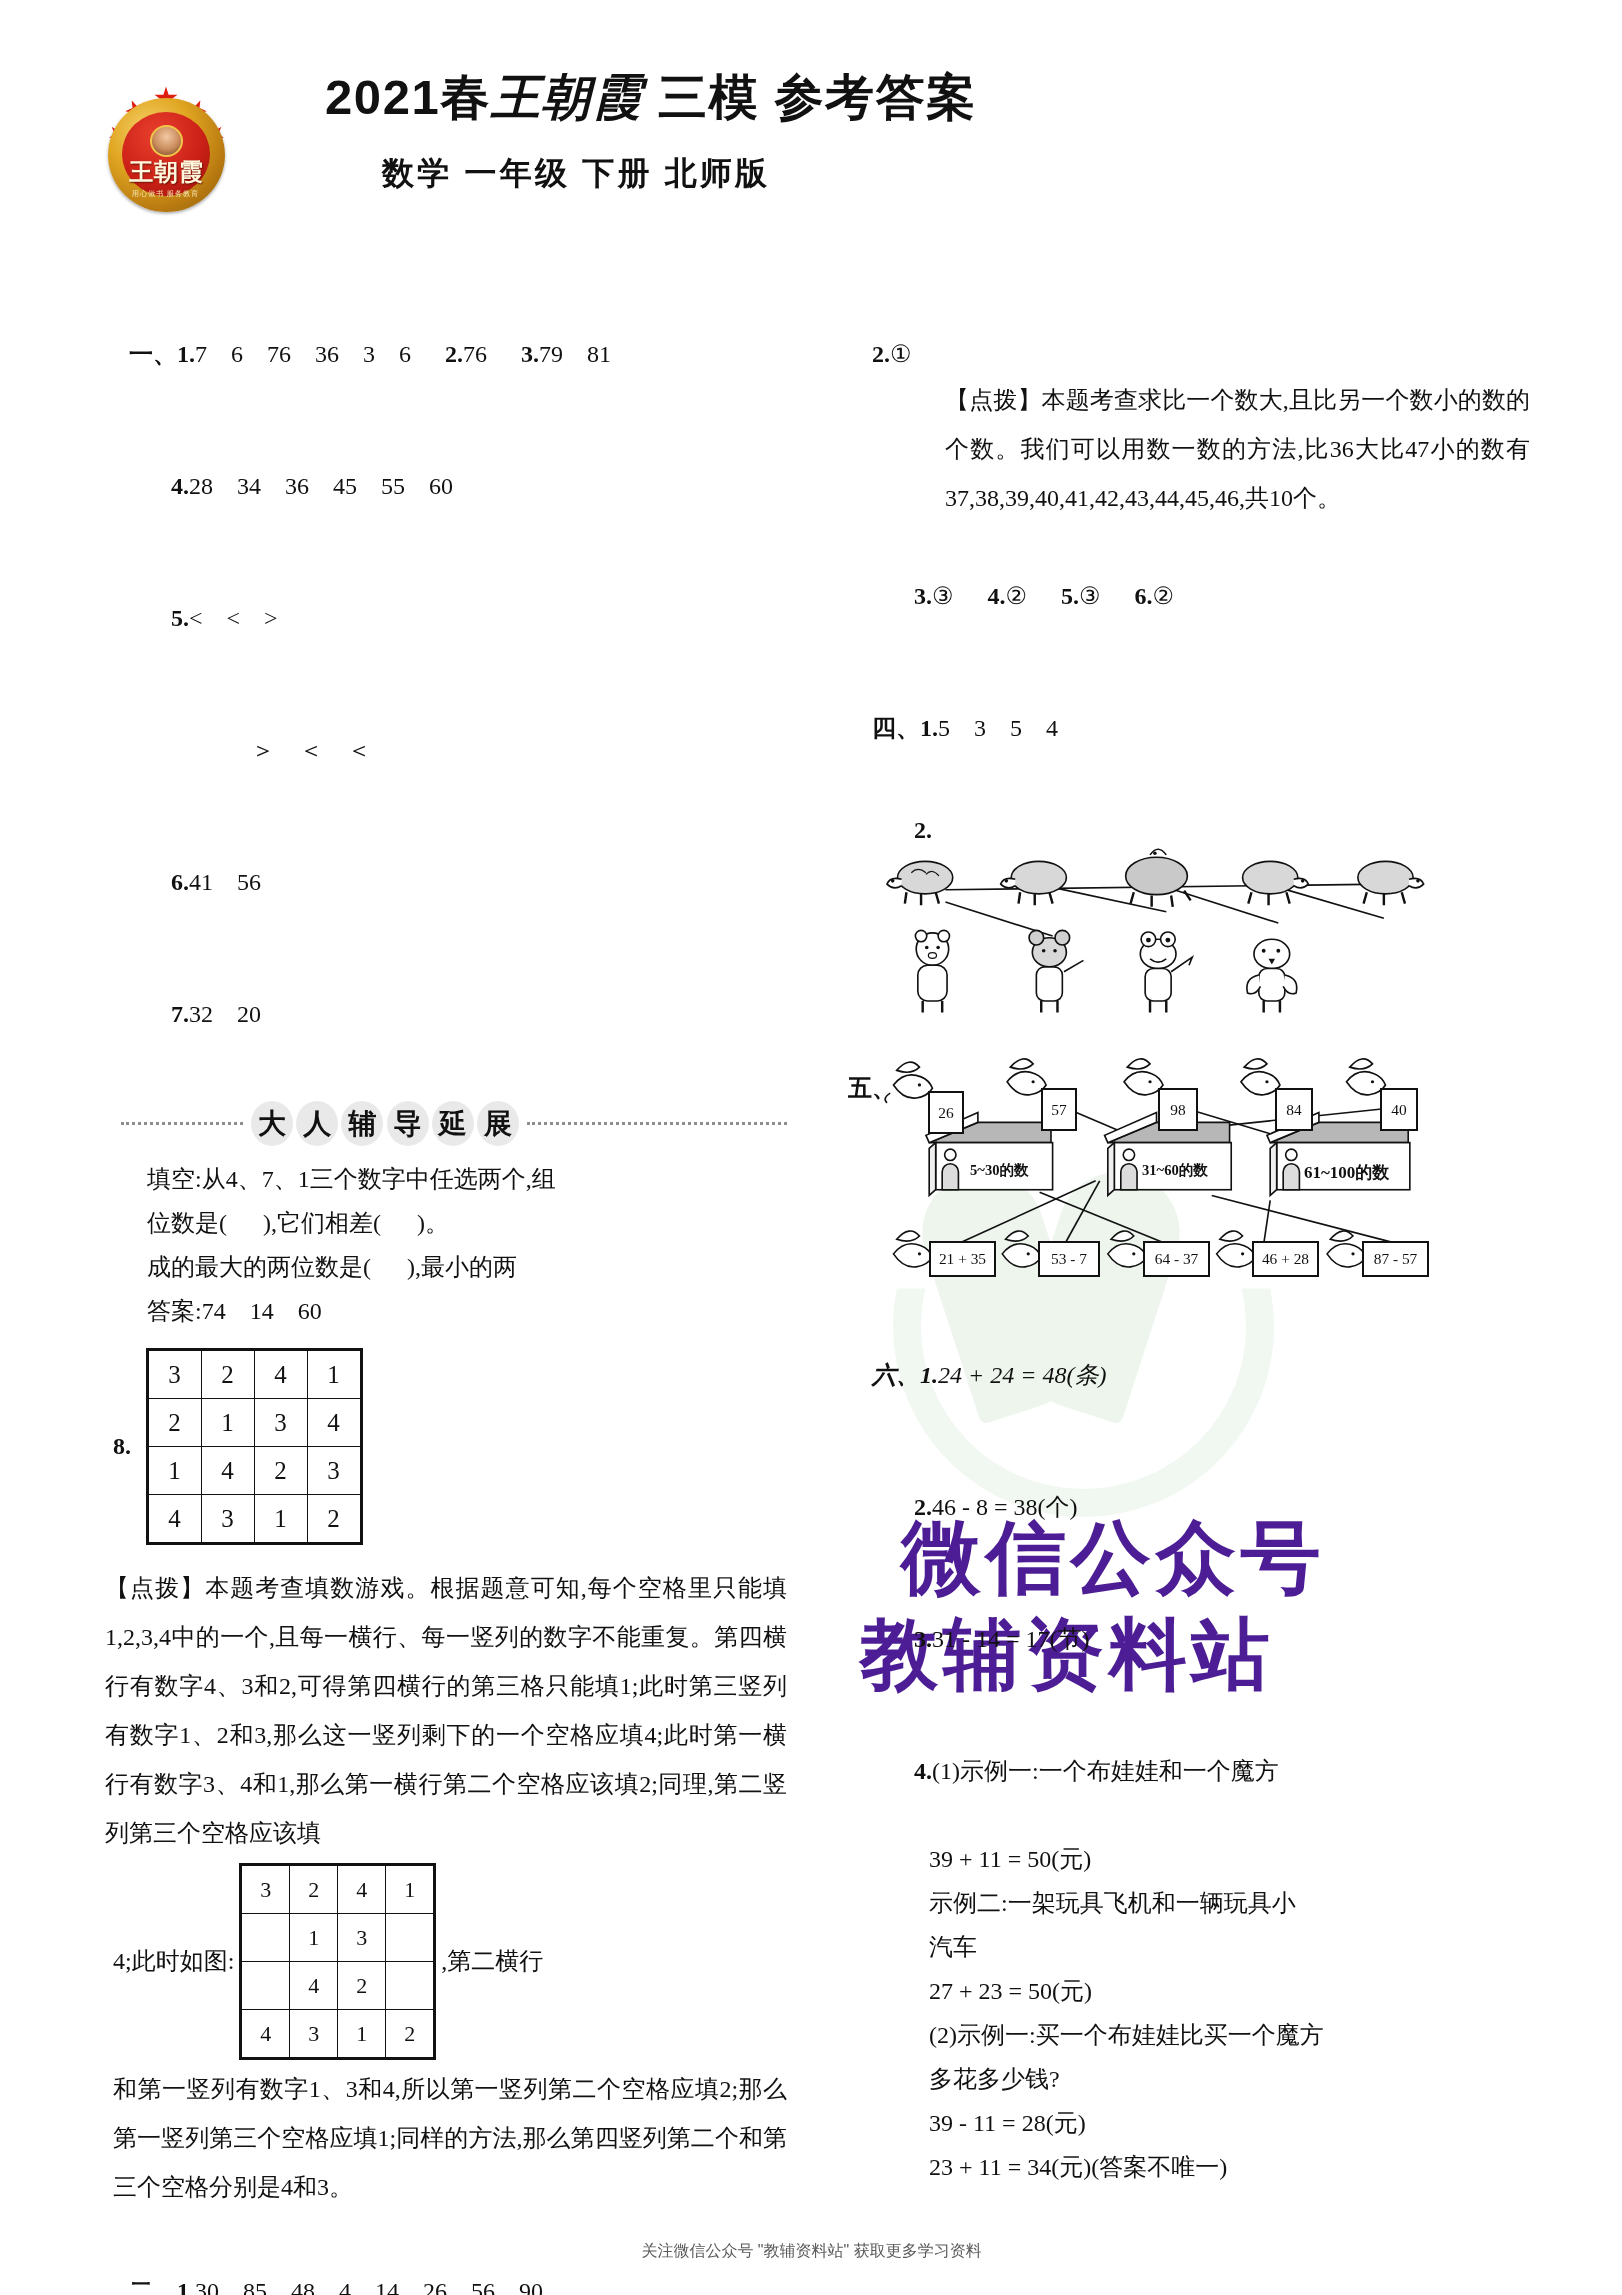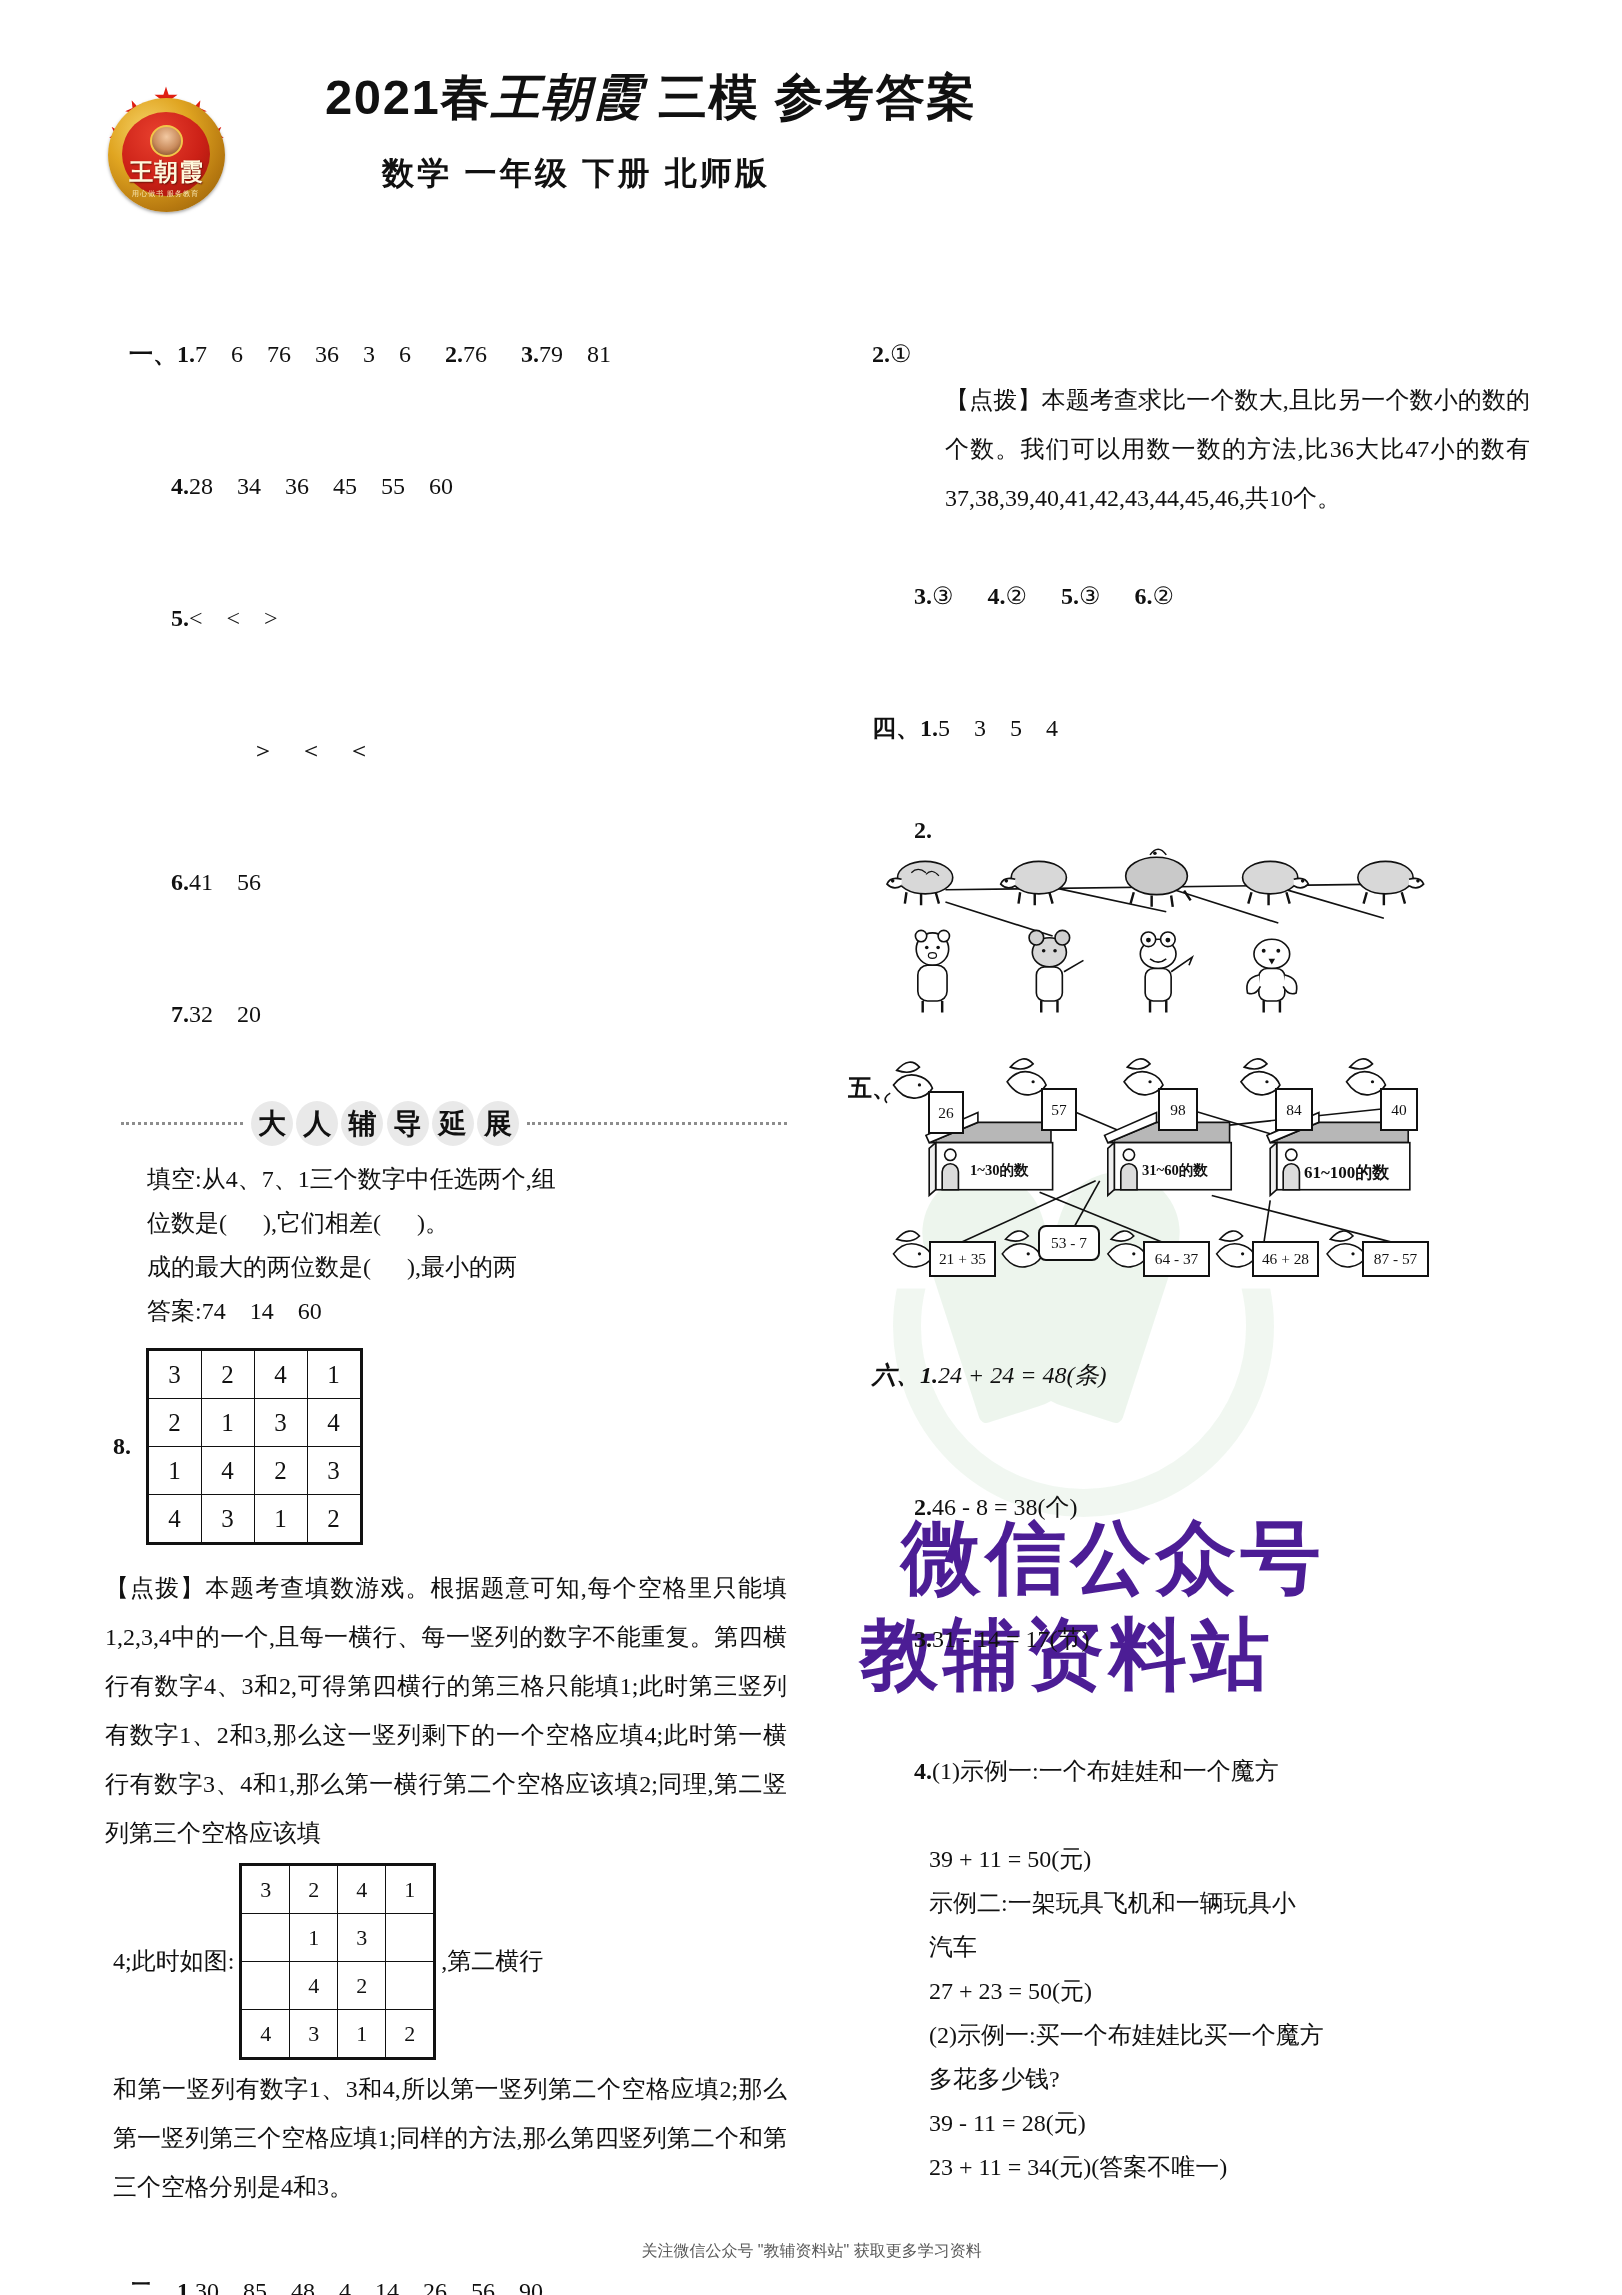--- a/index.html
+++ b/index.html
@@ -513,26 +513,26 @@
         <circle cx="622" cy="272" r="2" fill="#111"></circle>
       </g>
     </svg>
 
     <div class="tagbox" style="left:80px;  top:58px;  width:32px; height:39px;">26</div>
     <div class="tagbox" style="left:193px; top:55px;  width:32px; height:39px;">57</div>
     <div class="tagbox" style="left:310px; top:55px;  width:36px; height:39px;">98</div>
     <div class="tagbox" style="left:427px; top:55px;  width:34px; height:39px;">84</div>
     <div class="tagbox" style="left:532px; top:55px;  width:34px; height:39px;">40</div>
 
-    <div style="position:absolute; left:122px; top:128px; font-size:14.6px; font-weight:bold;">1~30的数</div>
+    <div style="position:absolute; left:122px; top:128px; font-size:14.6px; font-weight:bold;">5~30的数</div>
     <div style="position:absolute; left:294px; top:128px; font-size:14.6px; font-weight:bold;">31~60的数</div>
     <div style="position:absolute; left:456px; top:128px; font-size:17px; font-weight:bold;">61~100的数</div>
 
     <div class="tagbox" style="left:81px; top:208px; width:63px; height:32px;">21 + 35</div>
-    <div class="tagbox" style="left:190px; top:192px; width:58px; height:32px;border-radius:8px;">53 - 7</div>
+    <div class="tagbox" style="left:190px; top:208px; width:58px; height:32px;">53 - 7</div>
     <div class="tagbox" style="left:295px; top:208px; width:63px; height:32px;">64 - 37</div>
     <div class="tagbox" style="left:404px; top:208px; width:63px; height:32px;">46 + 28</div>
     <div class="tagbox" style="left:514px; top:208px; width:63px; height:32px;">87 - 57</div>
   </div>
 
   <div class="line" style="margin-top:8px;font-style:italic;">
     <span class="sec">六、</span><span class="num">1.</span><span>24 + 24 = 48(条)</span>
   </div>
   <div class="line ind1">
     <span class="num">2.</span><span>46 - 8 = 38(个)</span>

